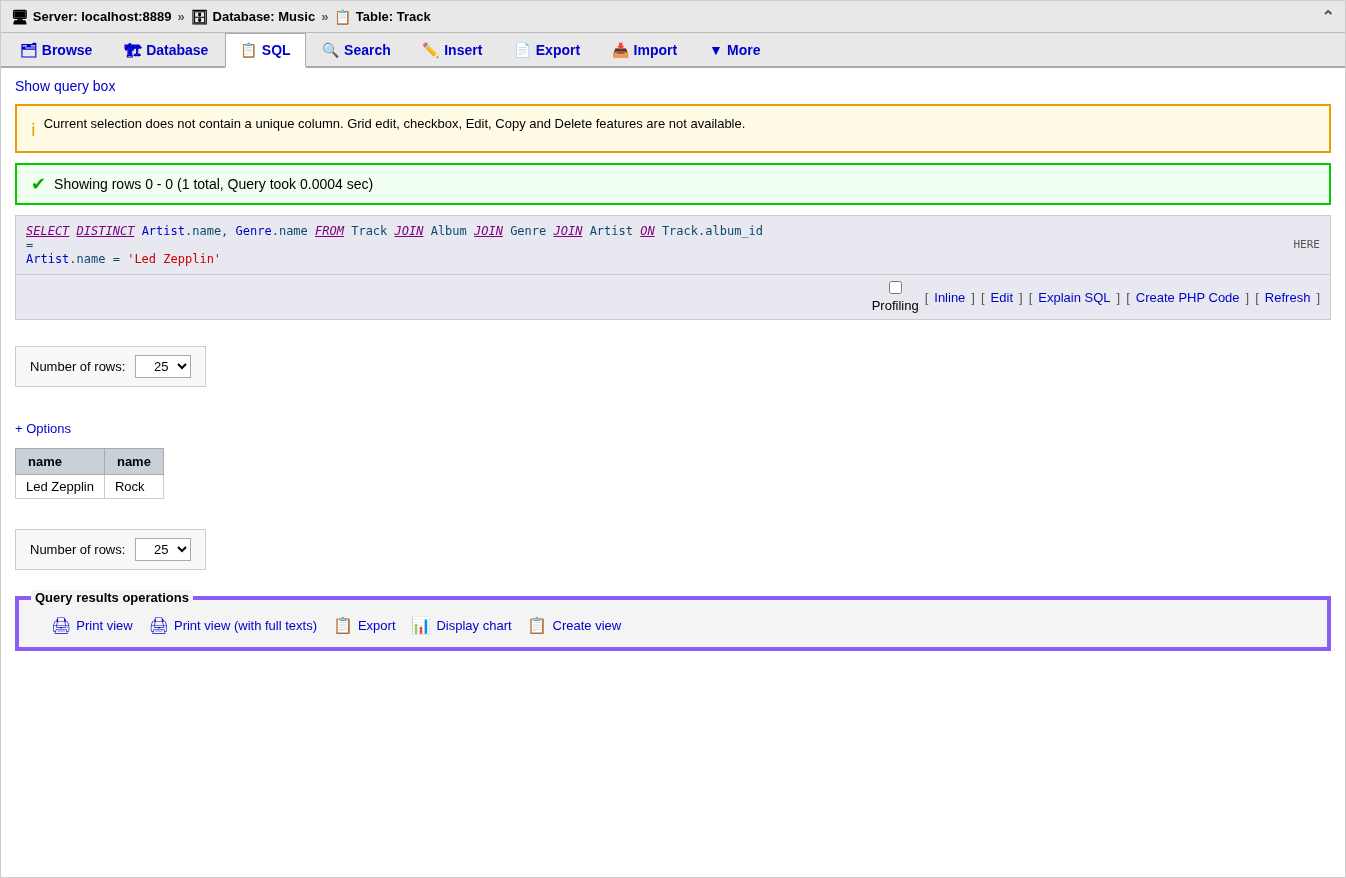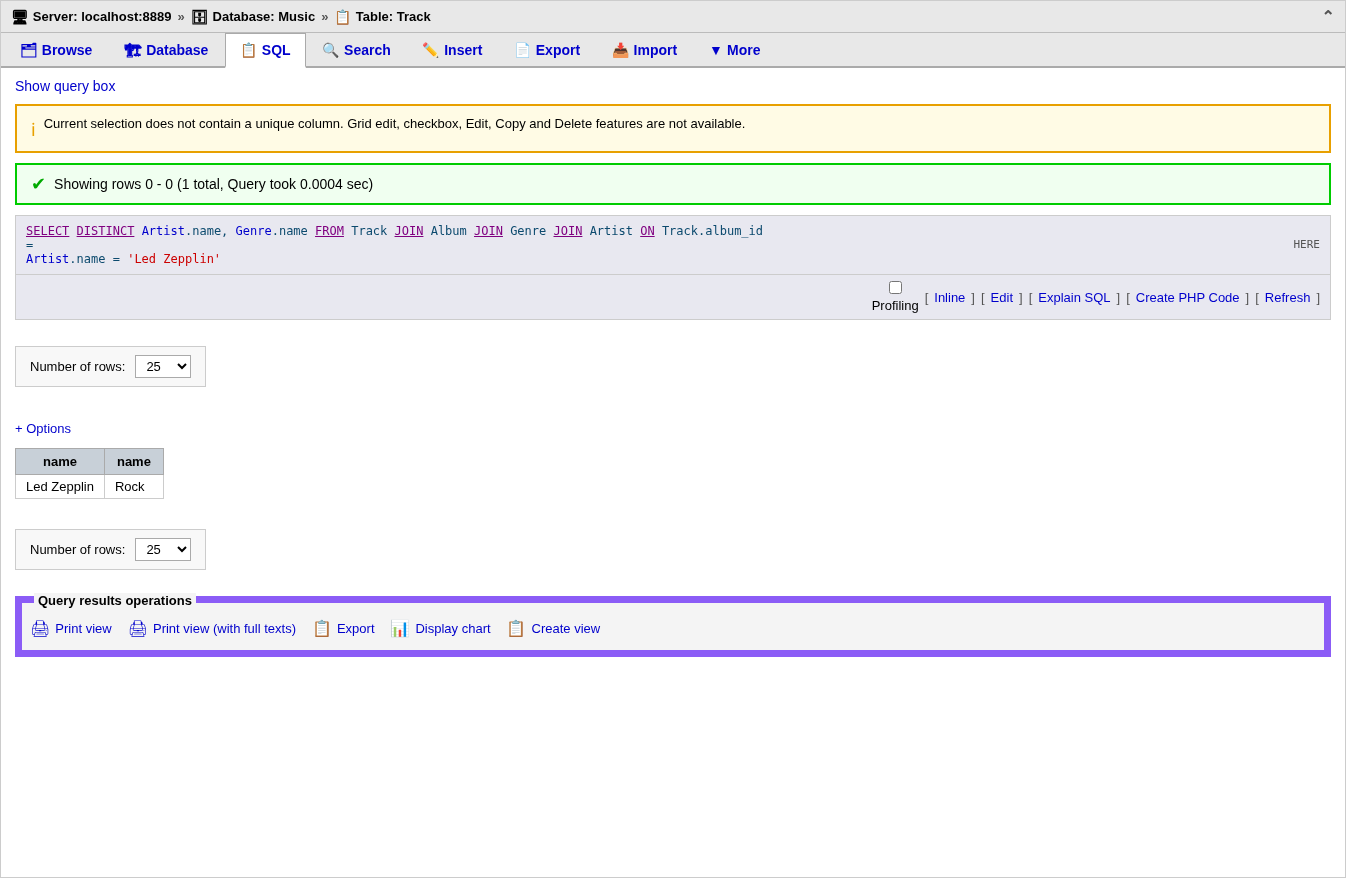--- a/index.html
+++ b/index.html
@@ -130,21 +130,21 @@
     
     .sql-area {
       background: #e8e8f0;
       border: 1px solid #ccc;
       padding: 8px 10px;
       font-family: monospace;
       font-size: 12px;
       margin-bottom: 0;
       overflow-x: auto;
     }
-    .sql-keyword { color: #800080; text-decoration: underline; }
+    .sql-keyword { color: #800080; font-style: italic; text-decoration: underline; }
     .sql-field { color: #0000cc; }
     .sql-value { color: #cc0000; }
     .sql-normal { color: #0c4a6e; }
 
     
     .query-toolbar {
       background: #e8e8f0;
       border: 1px solid #ccc;
       border-top: none;
       padding: 6px 10px;
@@ -175,20 +175,21 @@
     }
     .rows-control label {
       font-size: 13px;
     }
     .rows-select {
       border: 1px solid #aaa;
       padding: 2px 6px;
       font-size: 13px;
       background: #fff;
       cursor: pointer;
+      text-align: right;
     }
 
     
     .options-link {
       color: #00c;
       cursor: pointer;
       font-size: 13px;
       display: inline-block;
       margin: 8px 0 12px 0;
       text-decoration: none;
@@ -198,34 +199,34 @@
     .results-table {
       border-collapse: collapse;
       margin-bottom: 16px;
     }
     .results-table th {
       background: #c8d0d8;
       border: 1px solid #aaa;
       padding: 5px 12px;
       font-weight: bold;
       font-size: 13px;
-      text-align: center;
+      text-align: left;
     }
     .results-table td {
       border: 1px solid #ccc;
       padding: 4px 10px;
       font-size: 13px;
       background: #fff;
     }
 
     
     .operations-box {
-      border: 7px solid #8b5cf6;
+      border: 4px solid #8b5cf6;
       margin: 12px 0;
-      padding: 12px 8px;
+      padding: 12px 32px;
       background: #f4f4f4;
       position: relative;
     }
     .operations-box .ops-title {
       position: absolute;
       top: -10px;
       left: 12px;
       background: #f4f4f4;
       padding: 0 4px;
       font-weight: bold;

